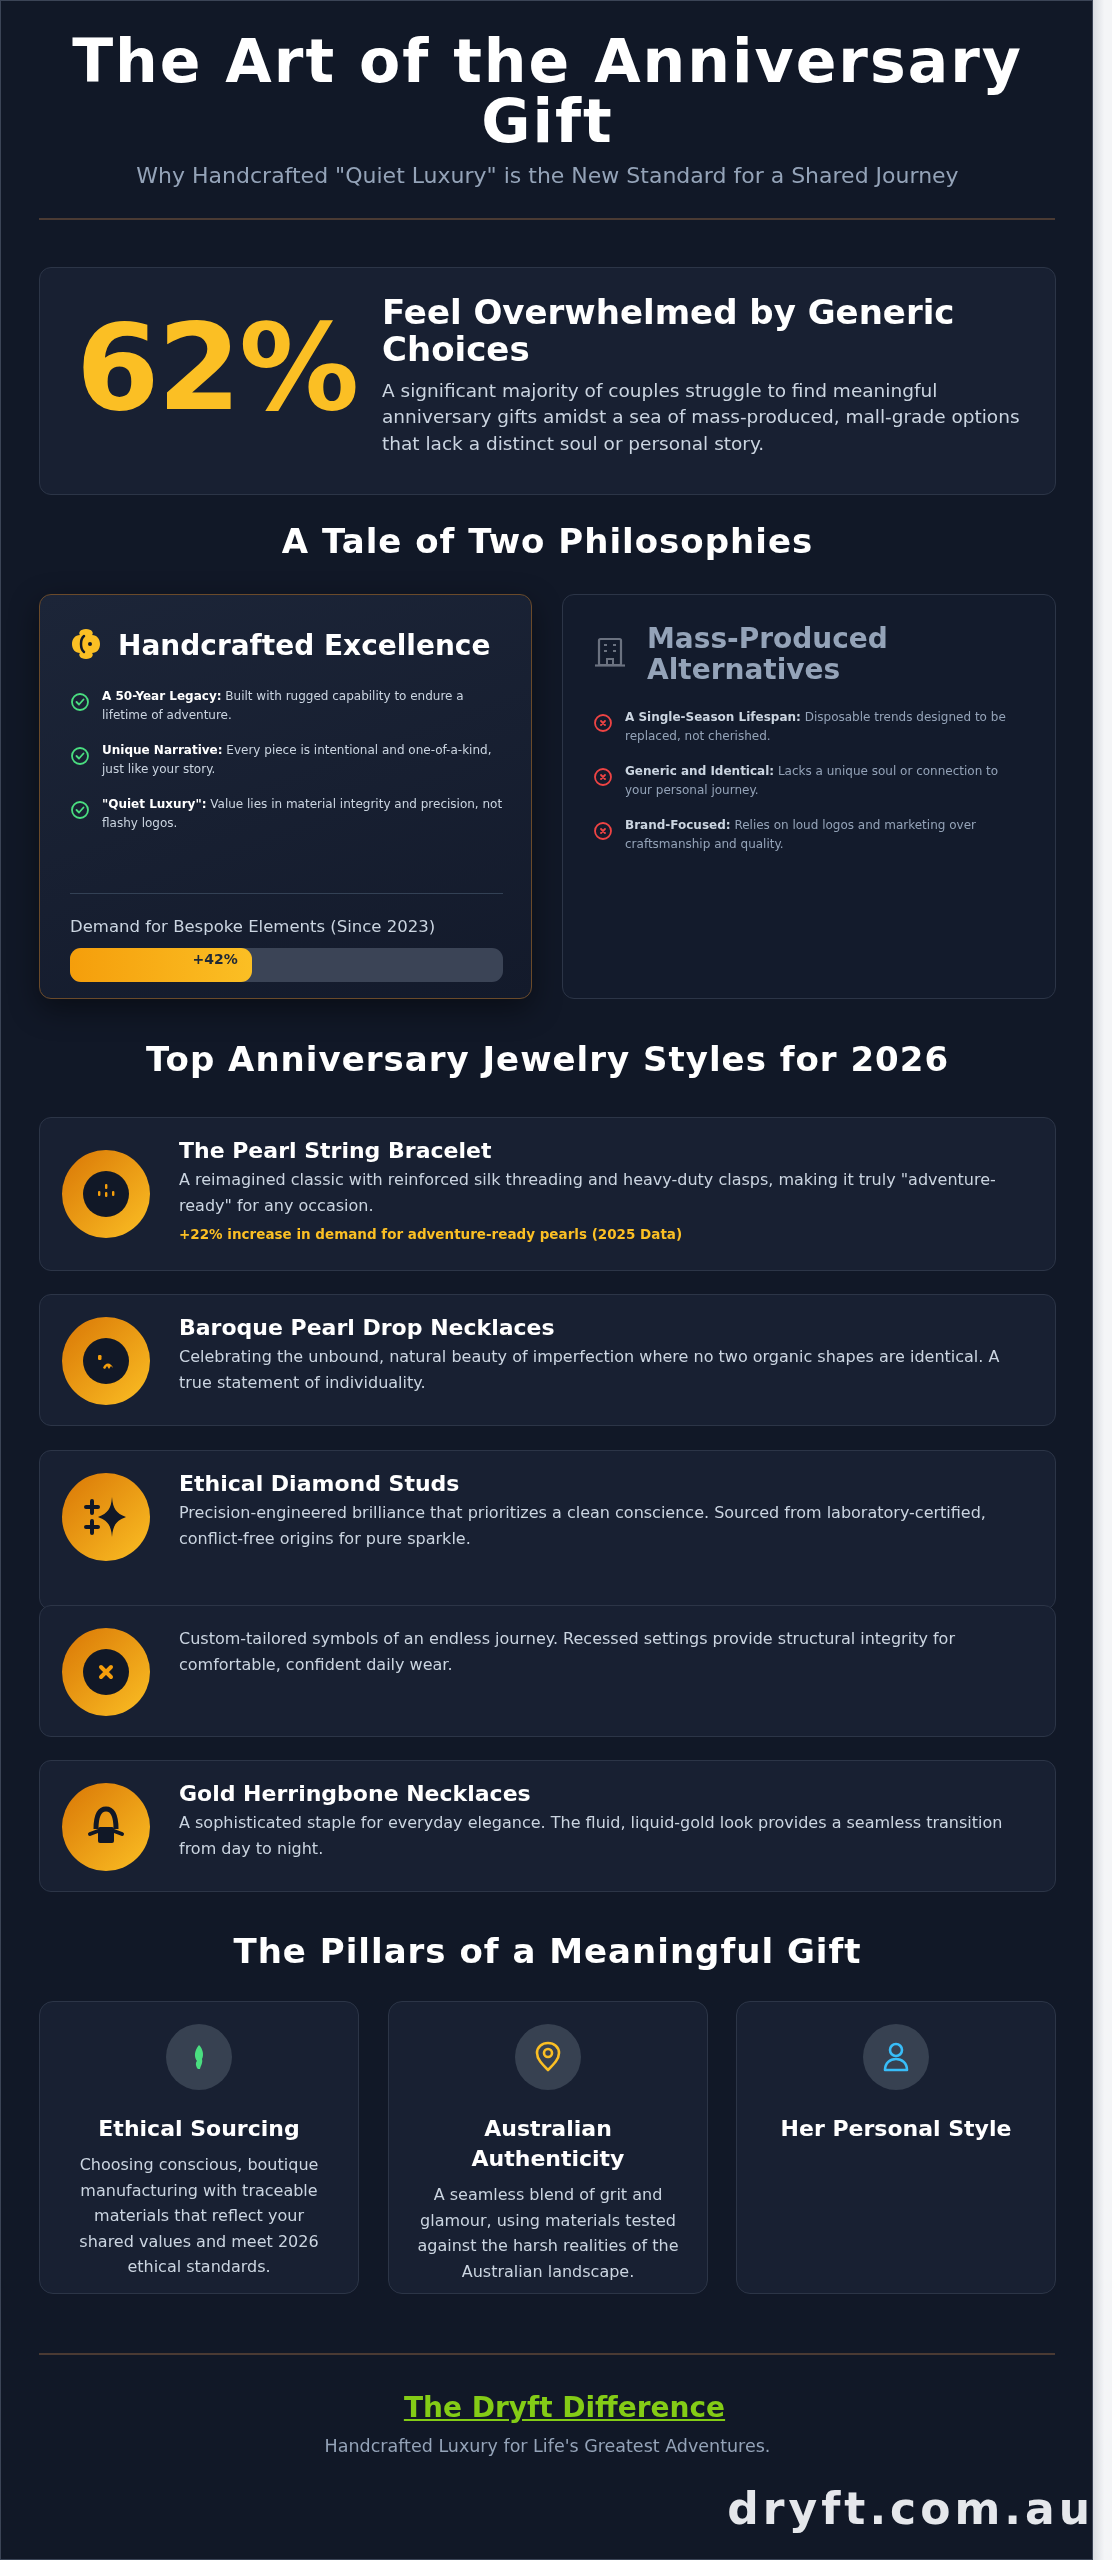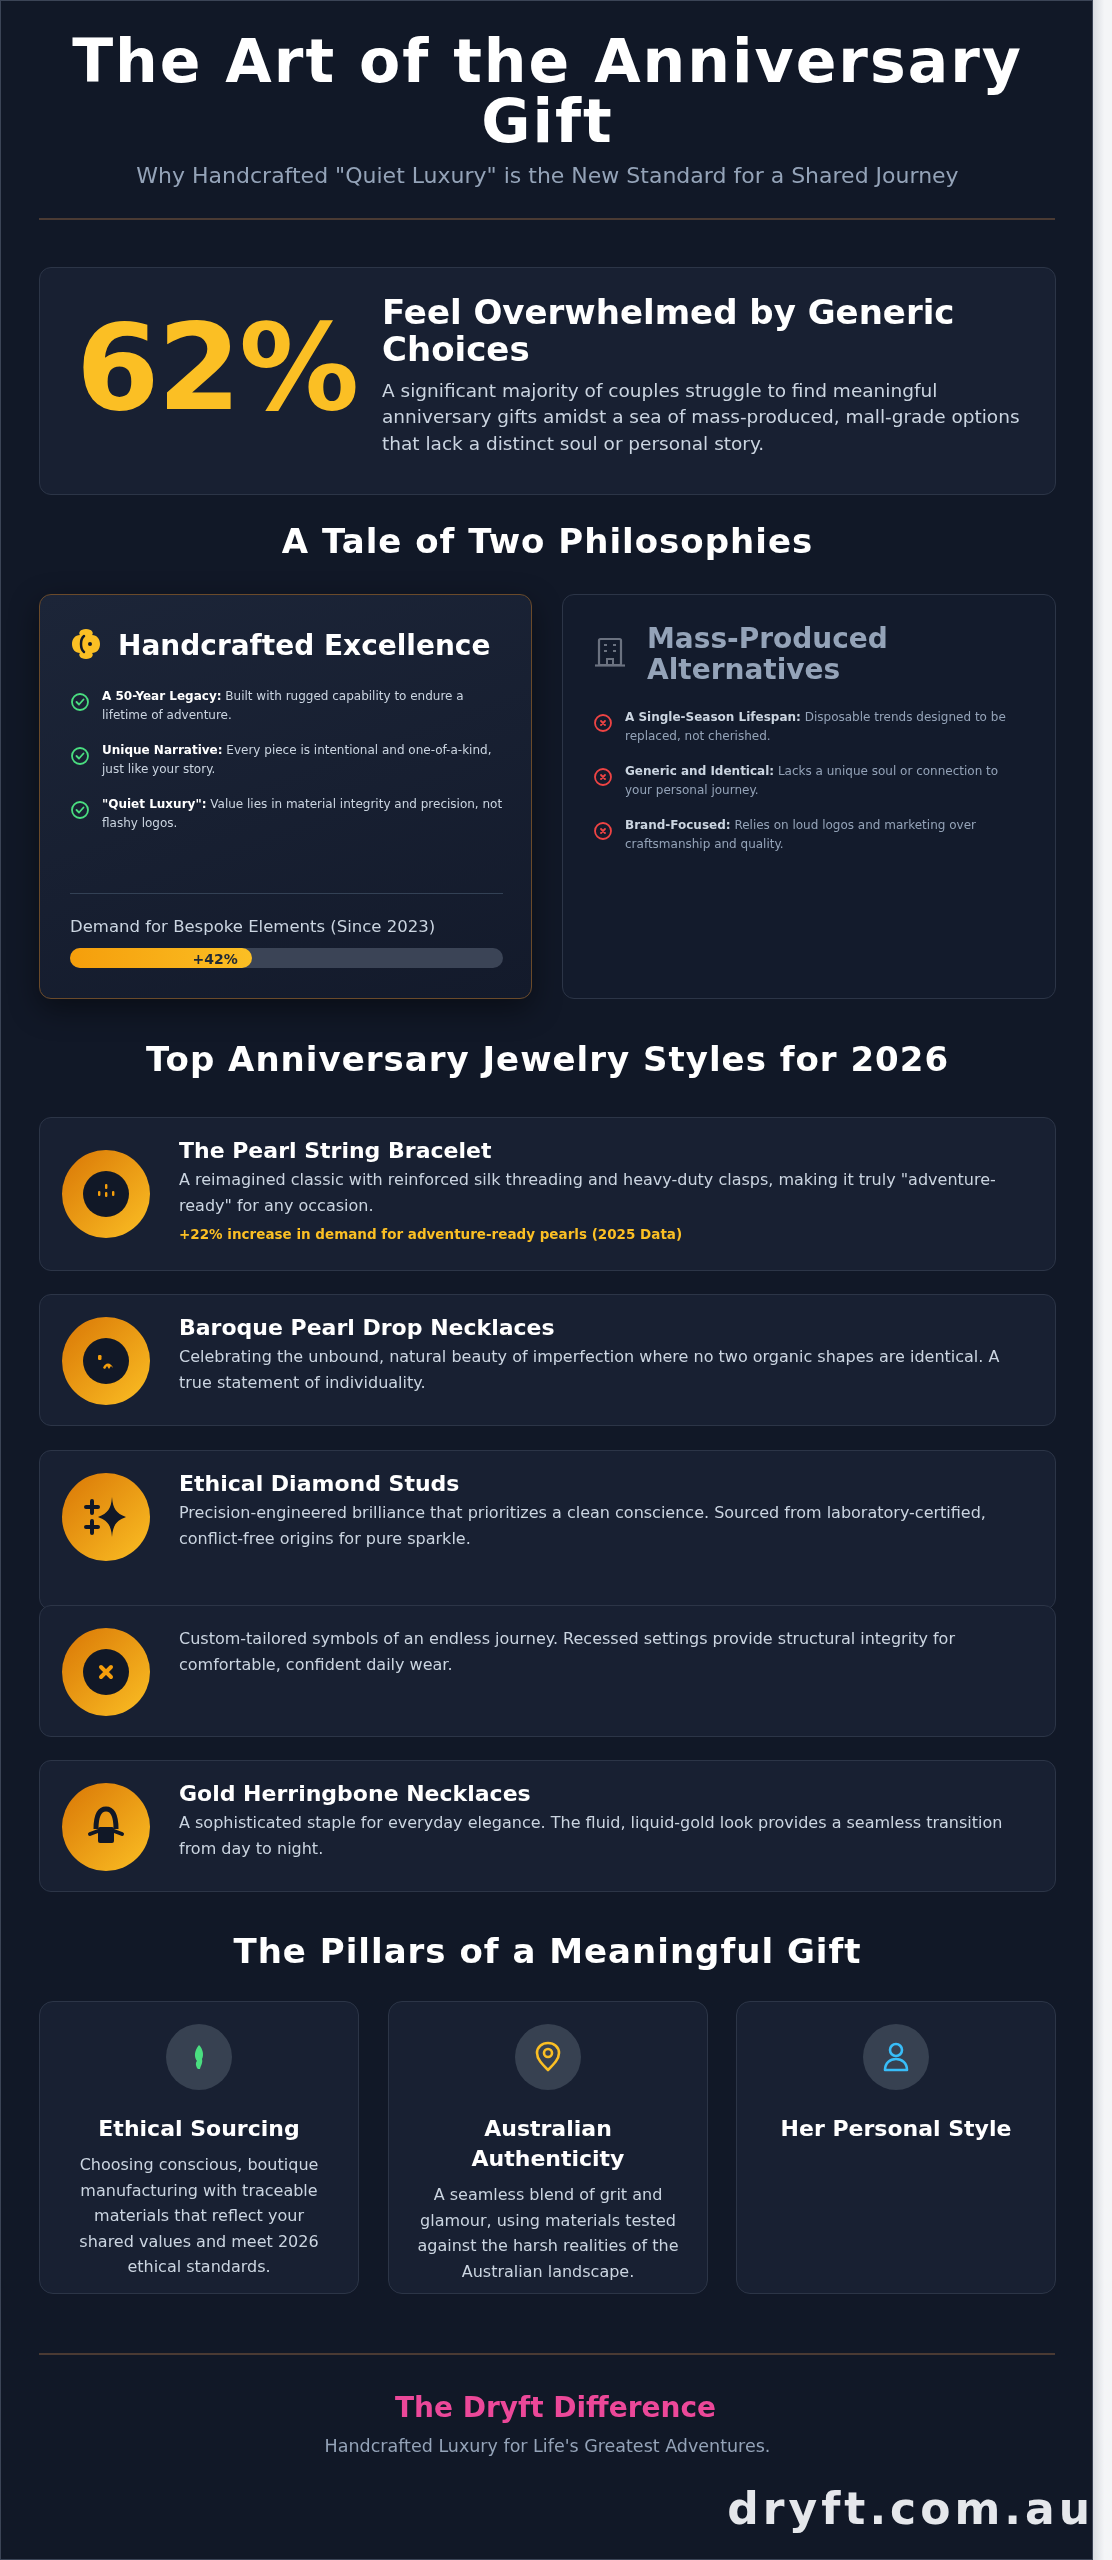--- a/index.html
+++ b/index.html
@@ -40,21 +40,21 @@
   .phil-right .phil-head-title { color: #94a3b8; }
   .phil-list { position: absolute; left: 30px; right: 28px; list-style: none; }
   .phil-item { display: flex; gap: 12px; margin-bottom: 15px; font-size: 12px; line-height: 1.62; }
   .phil-left .phil-item { color: #cbd5e1; }
   .phil-right .phil-item { color: #94a3b8; }
   .phil-item b { color: #fff; }
   .phil-right .phil-item b { color: #cbd5e1; }
   .phil-item .ico { flex: 0 0 20px; margin-top: 5px; }
   .phil-sep { position: absolute; left: 30px; right: 28px; top: 298px; height: 1px; background: #334155; }
   .bar-label { position: absolute; left: 30px; top: 322px; font-size: 16.5px; color: #cbd5e1; }
-  .bar-track { position: absolute; left: 30px; right: 28px; top: 353px; height: 20px; border-radius: 11px; background: #3b4456; }
+  .bar-track { position: absolute; left: 30px; right: 28px; top: 353px; height: 34px; border-radius: 11px; background: #3b4456; }
   .bar-fill { height: 100%; border-radius: 11px; background: linear-gradient(90deg, #f59e0b, #fbbf24);
     text-align: right; padding-right: 14px; font-size: 14px; font-weight: bold; color: #1f2937; line-height: 22px; }
 
   
   .style-card { position: absolute; left: 38px; width: 1017px; background: #182032; border: 1px solid #2c3547; border-radius: 12px; }
   .style-icon { position: absolute; left: 22px; width: 88px; height: 88px; border-radius: 50%;
     background: linear-gradient(135deg, #d97706, #fbbf24); display: flex; align-items: center; justify-content: center; }
   .style-icon .inner { width: 46px; height: 46px; border-radius: 50%; background: #111827; display:flex; align-items:center; justify-content:center; }
   .style-text { position: absolute; left: 139px; right: 30px; top: 20px; }
   .style-name { font-size: 22px; font-weight: bold; color: #fff; margin-bottom: 4px; }
@@ -62,21 +62,21 @@
   .style-note { font-size: 13.5px; font-weight: bold; color: #fbbf24; margin-top: 8px; }
 
   
   .pillar { position: absolute; top: 2000px; width: 320px; height: 293px; background: #182032; border: 1px solid #2c3547; border-radius: 14px; text-align: center; }
   .pillar-icon { position: absolute; left: 50%; top: 22px; margin-left: -33px; width: 66px; height: 66px; border-radius: 50%; background: #374151; display: flex; align-items: center; justify-content: center; }
   .pillar-title { position: absolute; left: 20px; right: 20px; top: 112px; font-size: 22px; font-weight: bold; color: #fff; line-height: 1.35; }
   .pillar-desc { position: absolute; left: 28px; right: 28px; font-size: 16px; line-height: 1.6; color: #cbd5e1; }
   .pillar-desc b { color: #fff; }
 
   
-  .foot-title { position: absolute; left: 8px; width: 1093px; top: 2390px; text-align: center; font-size: 28px; font-weight: bold; color: #ec4899; }
+  .foot-title { position: absolute; left: 17px; width: 1093px; top: 2390px; text-align: center; font-size: 28px; font-weight: bold; color: #84cc16; text-decoration: underline; }
   .foot-sub { position: absolute; left: 0; width: 1093px; top: 2435px; text-align: center; font-size: 17.5px; color: #94a3b8; }
   .foot-url { position: absolute; left: 0; width: 1093px; top: 2482px; text-align: right; font-size: 44px; font-weight: bold; color: #e5e7eb; letter-spacing: 4px; }
 </style>
 </head>
 <body>
 
 <div class="page">
 
   <h1 class="hero-title">The Art of the Anniversary Gift</h1>
   <p class="hero-sub">Why Handcrafted "Quiet Luxury" is the New Standard for a Shared Journey</p>

